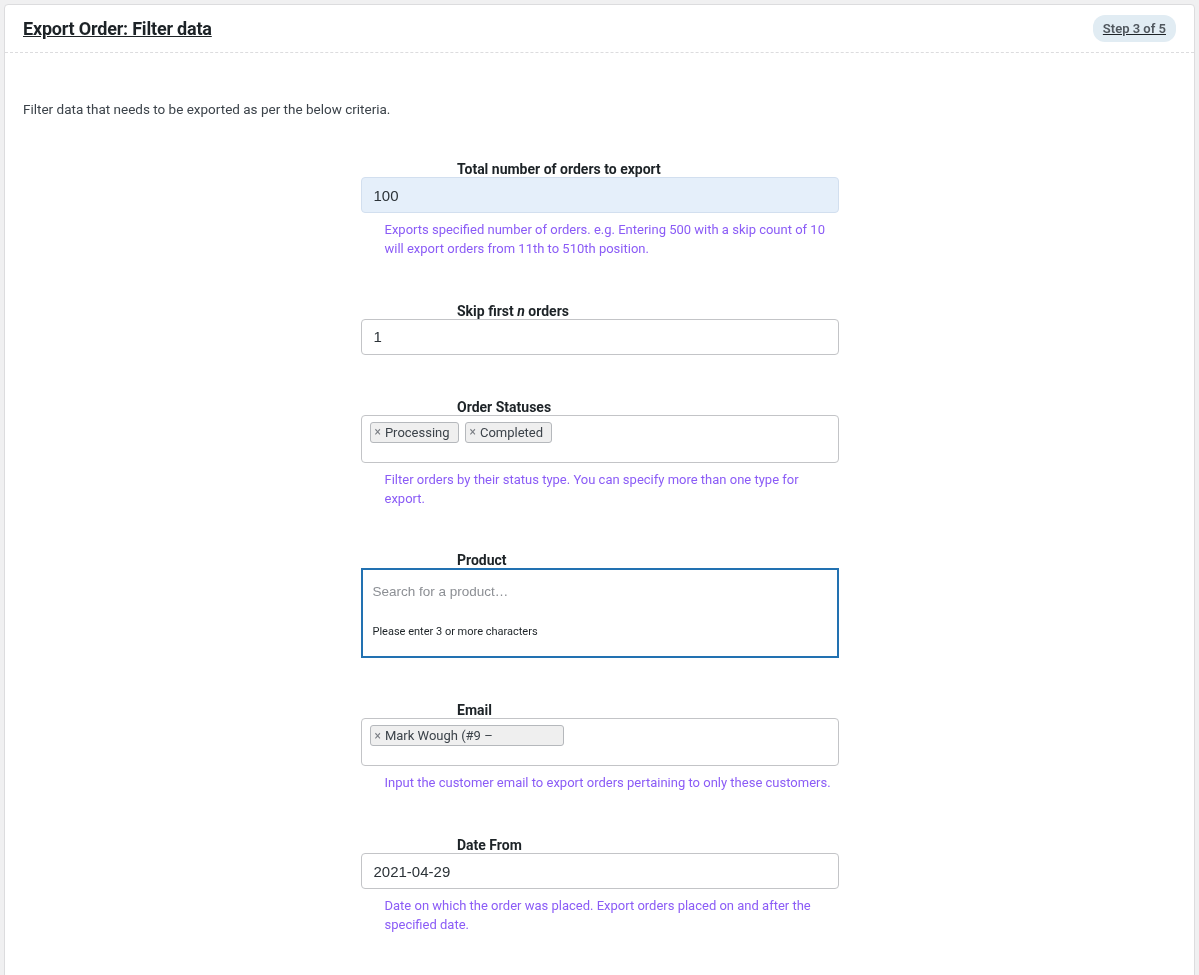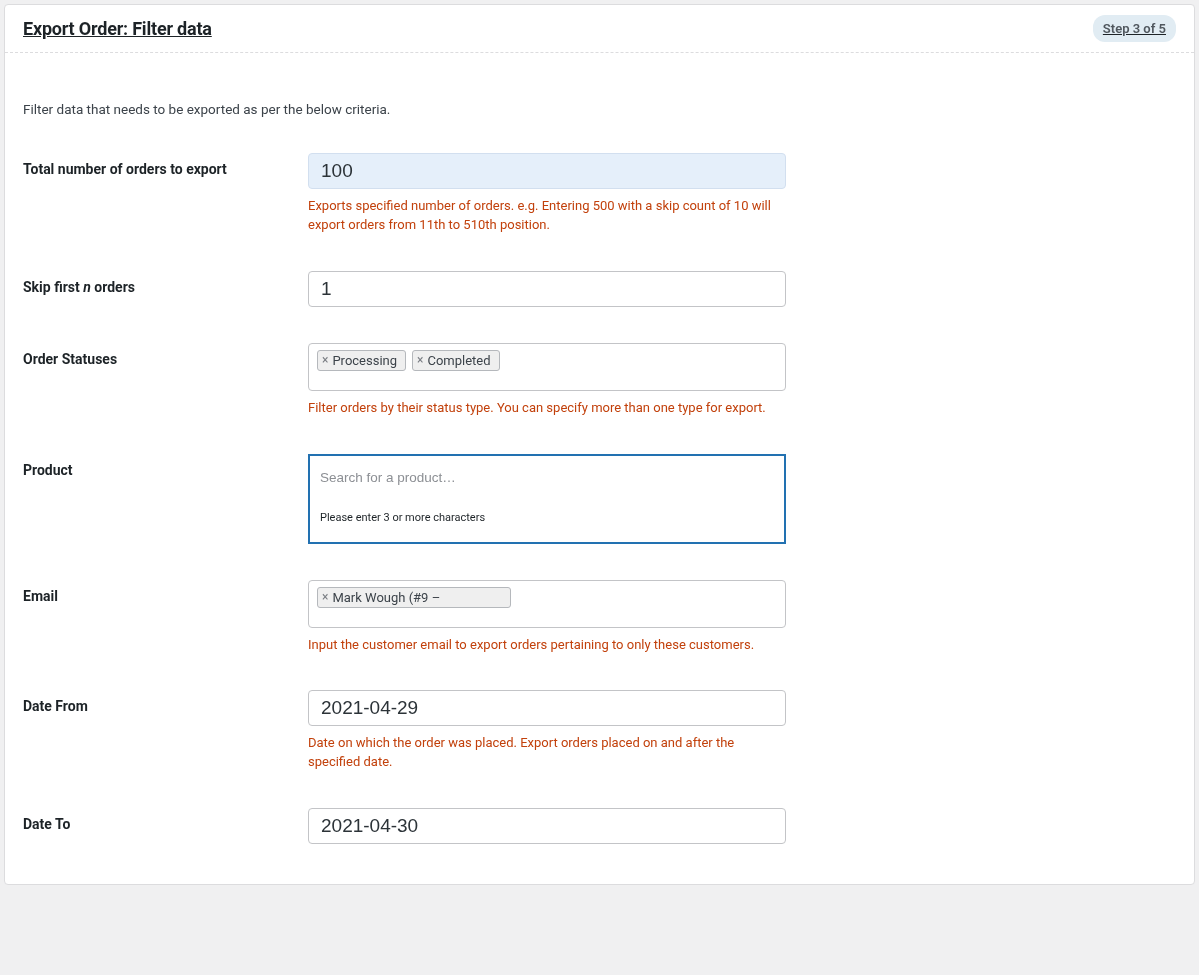--- a/index.html
+++ b/index.html
@@ -42,54 +42,56 @@
   .panel-body {
     padding: 18px 18px 4px 18px;
   }
   .intro {
     font-size: 13.5px;
     color: #3c434a;
     margin: 30px 0 36px 0;
   }
   .form-row {
     display: flex;
-    align-items: flex-start;
+    align-items: center;
     margin-bottom: 36px;
+    flex-direction: column;
   }
   .label-col {
     width: 285px;
     padding-top: 8px;
     font-size: 14px;
     font-weight: 700;
     color: #1d2327;
     flex-shrink: 0;
   }
   .label-col em { font-style: italic; }
   .field-col {
     width: 478px;
   }
   .text-input {
     width: 100%;
     height: 36px;
     padding: 6px 12px;
-    font-size: 19px;
+    font-size: 15px;
     color: #2c3338;
     background: #fff;
     border: 1px solid #c3c4c7;
     border-radius: 4px;
   }
   .text-input.highlight {
     background: #e5effa;
     border-color: #d2dfef;
   }
   .help {
     font-size: 13px;
-    color: #c2410c;
+    color: #8b5cf6;
     line-height: 1.45;
     margin-top: 8px;
+    margin-left: 24px;
   }
   .tag-container {
     width: 100%;
     min-height: 48px;
     padding: 6px 8px;
     border: 1px solid #c3c4c7;
     border-radius: 4px;
     background: #fff;
     display: flex;
     flex-wrap: wrap;

